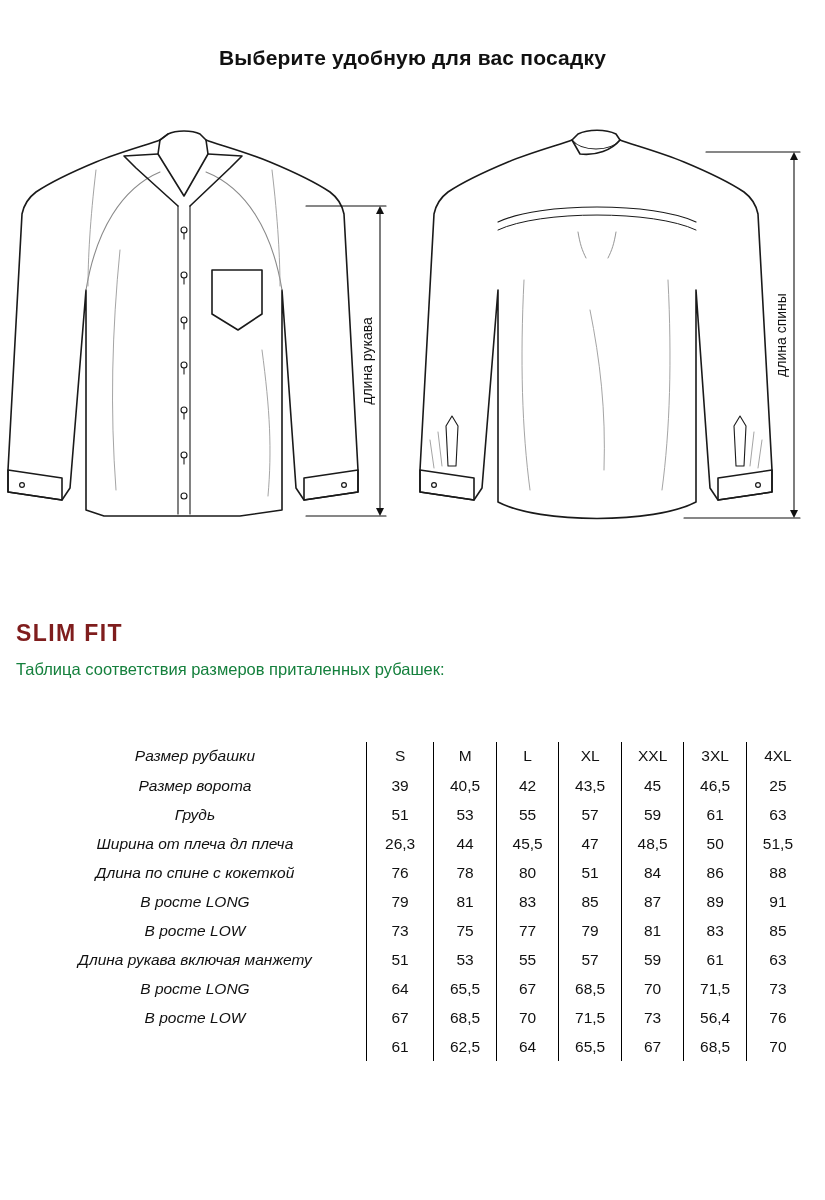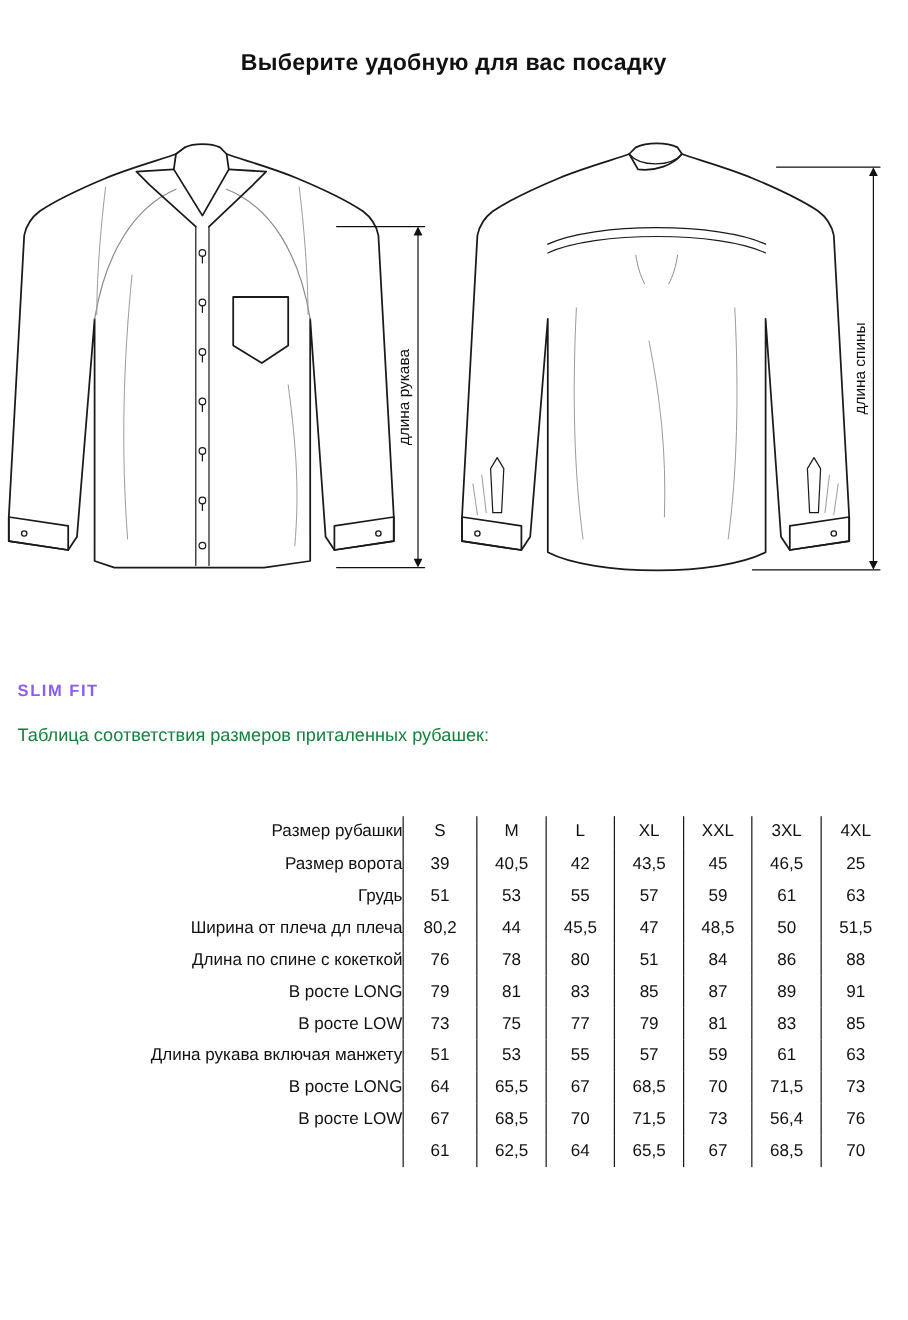--- a/index.html
+++ b/index.html
@@ -35,24 +35,24 @@
     left: 0;
     width: 825px;
     height: 450px;
   }
   .figure-area svg { display: block; }
 
   .fit-heading {
     position: absolute;
     top: 620px;
     left: 16px;
-    font-size: 15px;
+    font-size: 23px;
     font-weight: bold;
     letter-spacing: 1.4px;
-    color: #8b5cf6;
+    color: #7f1d1d;
   }
   .fit-subtitle {
     position: absolute;
     top: 660px;
     left: 16px;
     font-size: 16.5px;
     color: #15803d;
   }
 
   .size-table {
@@ -64,24 +64,25 @@
     font-size: 15.5px;
     color: #111;
   }
   .size-table td, .size-table th {
     padding: 4px 0;
     height: 29px;
     font-weight: normal;
     vertical-align: middle;
   }
   .size-table .rowlabel {
-    text-align: right;
+    text-align: center;
     width: 352px;
     padding-left: 8px;
     white-space: nowrap;
+    font-style: italic;
   }
   .size-table .val {
     text-align: center;
     width: 63px;
     border-left: 1px solid #000;
   }
   .size-table .val.c1 { width: 68px; }
   .size-table .hdr td { padding-bottom: 6px; }
 </style>
 </head>
@@ -265,21 +266,21 @@
         <td class="val c1">51</td>
         <td class="val">53</td>
         <td class="val">55</td>
         <td class="val">57</td>
         <td class="val">59</td>
         <td class="val">61</td>
         <td class="val">63</td>
       </tr>
       <tr>
         <td class="rowlabel">Ширина от плеча дл плеча</td>
-        <td class="val c1">80,2</td>
+        <td class="val c1">26,3</td>
         <td class="val">44</td>
         <td class="val">45,5</td>
         <td class="val">47</td>
         <td class="val">48,5</td>
         <td class="val">50</td>
         <td class="val">51,5</td>
       </tr>
       <tr>
         <td class="rowlabel">Длина по спине с кокеткой</td>
         <td class="val c1">76</td>

